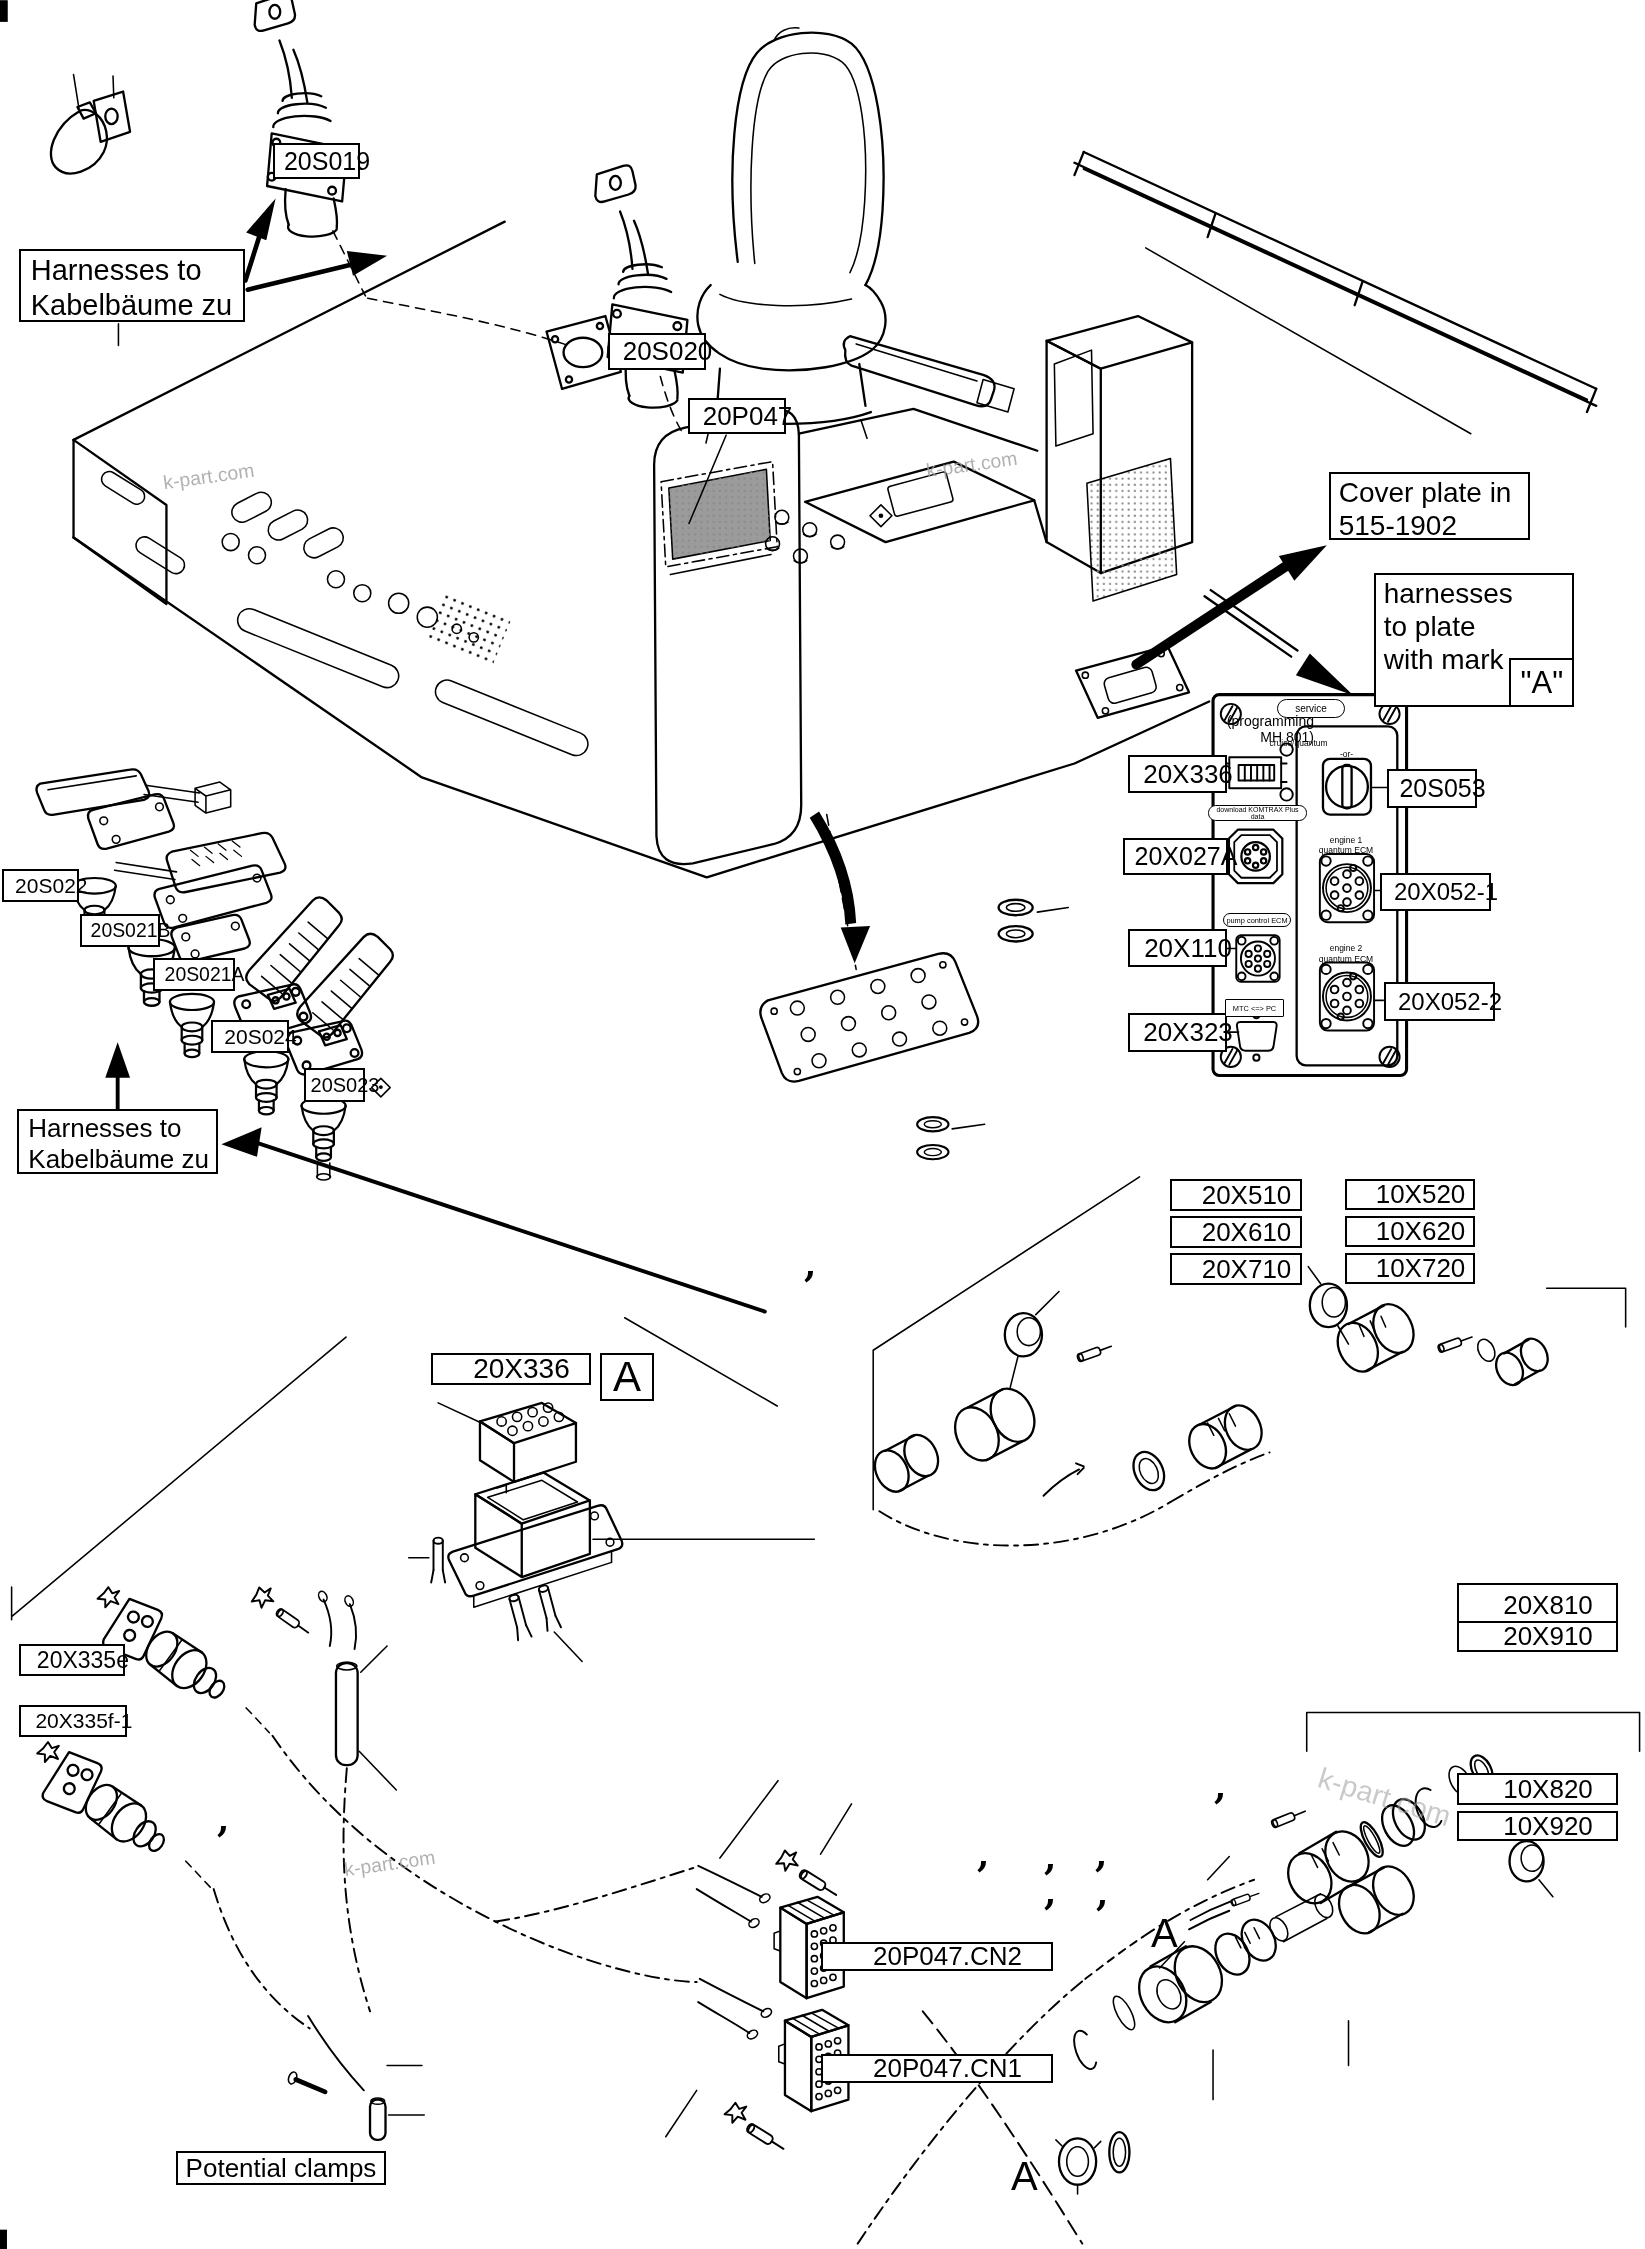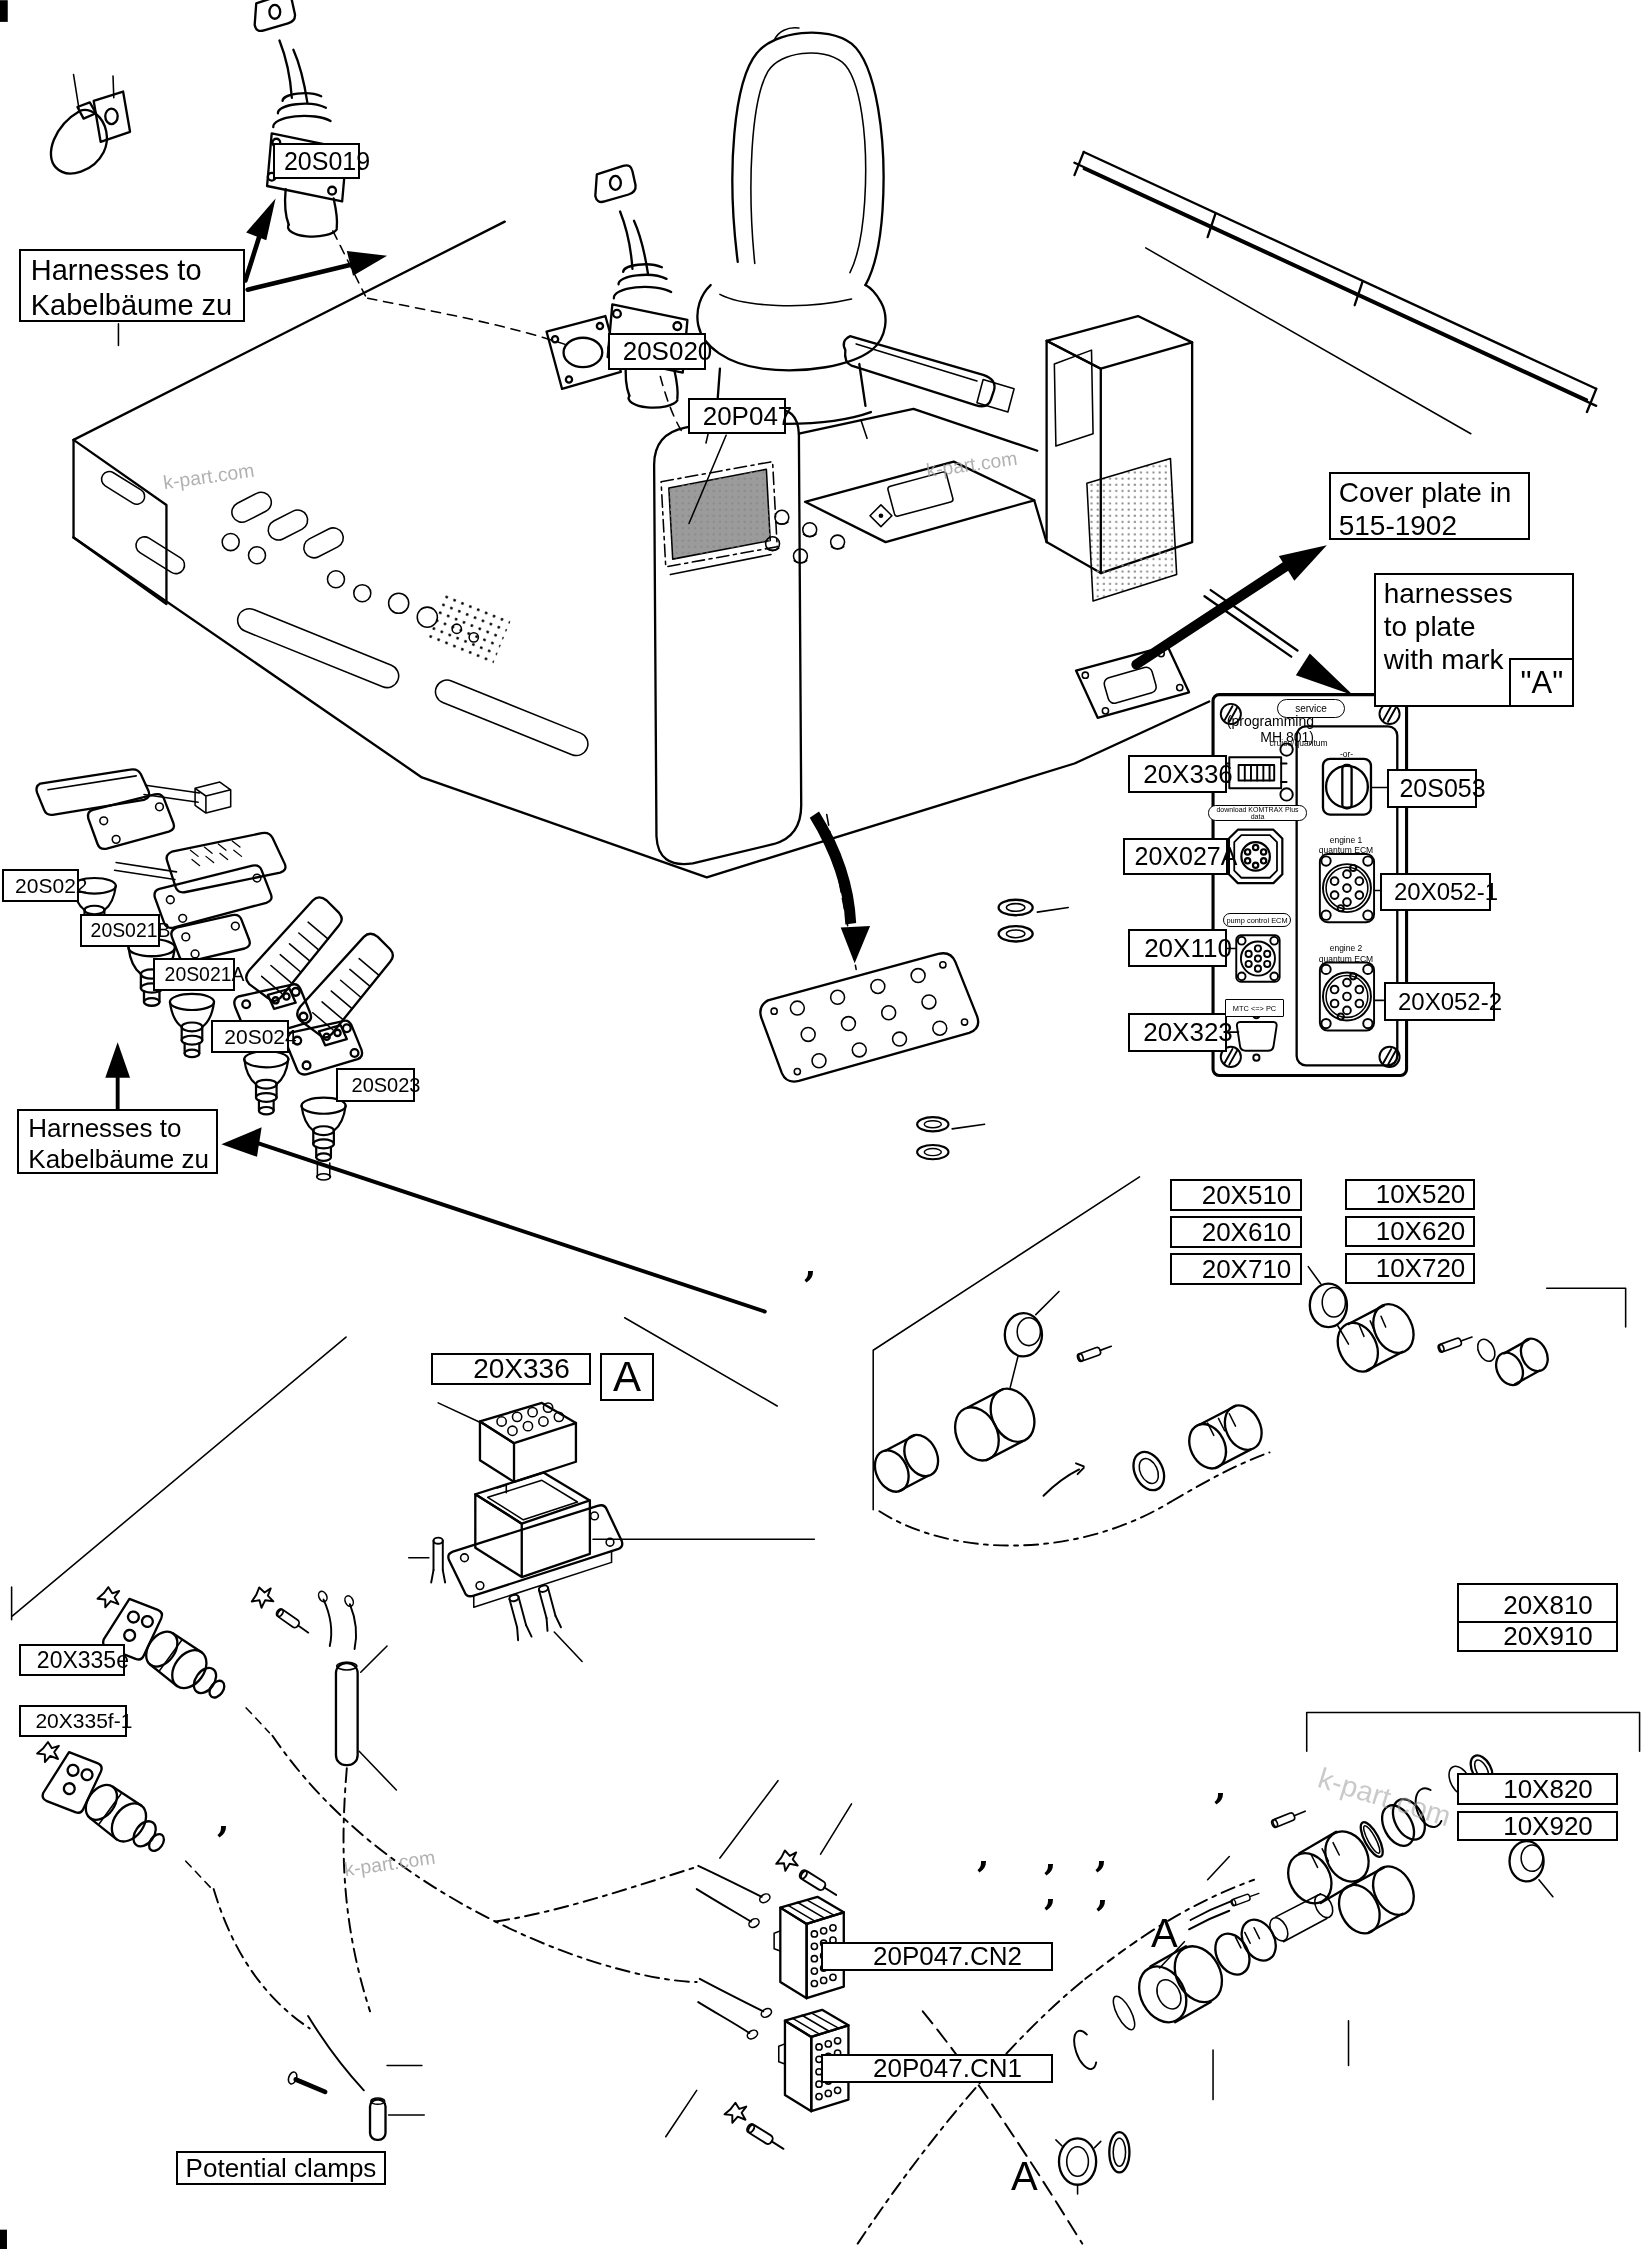--- a/index.html
+++ b/index.html
@@ -653,21 +653,21 @@
 <div class="plabel" style="left:1123px;top:838px;width:105px;height:37px;font-size:25px;">20X027A</div>
 <div class="plabel" style="left:1380px;top:873px;width:111px;height:38px;font-size:24px;">20X052-1</div>
 <div class="plabel" style="left:1128px;top:929px;width:99px;height:38px;font-size:26px;">20X110</div>
 <div class="plabel" style="left:1384px;top:982px;width:111px;height:39px;font-size:24px;">20X052-2</div>
 <div class="plabel" style="left:1128px;top:1013px;width:99px;height:39px;font-size:26px;">20X323</div>
 
 <div class="plabel" style="left:2.3px;top:869px;width:77px;height:33px;font-size:21px;">20S022</div>
 <div class="plabel" style="left:80px;top:914px;width:80px;height:33px;font-size:19.4px;">20S021B</div>
 <div class="plabel" style="left:153px;top:958px;width:82px;height:33px;font-size:19.4px;">20S021A</div>
 <div class="plabel" style="left:211px;top:1020px;width:78px;height:33px;font-size:21px;">20S024</div>
-<div class="plabel" style="left:304px;top:1068px;width:79px;height:34px;font-size:20px;margin-left:32px;">20S023</div>
+<div class="plabel" style="left:304px;top:1068px;width:61px;height:34px;font-size:20px;">20S023</div>
 
 <div class="plabel" style="left:1170px;top:1179px;width:132px;height:32px;font-size:26px;">20X510</div>
 <div class="plabel" style="left:1170px;top:1216px;width:132px;height:32px;font-size:26px;">20X610</div>
 <div class="plabel" style="left:1170px;top:1253px;width:132px;height:32px;font-size:26px;">20X710</div>
 <div class="plabel" style="left:1345px;top:1179px;width:130px;height:31px;font-size:26px;">10X520</div>
 <div class="plabel" style="left:1345px;top:1216px;width:130px;height:31px;font-size:26px;">10X620</div>
 <div class="plabel" style="left:1345px;top:1253px;width:130px;height:31px;font-size:26px;">10X720</div>
 
 <div class="plabel" style="left:1457px;top:1583px;width:161px;height:44px;font-size:26px;">20X810</div>
 <div class="plabel" style="left:1457px;top:1621px;width:161px;height:31px;font-size:26px;">20X910</div>

